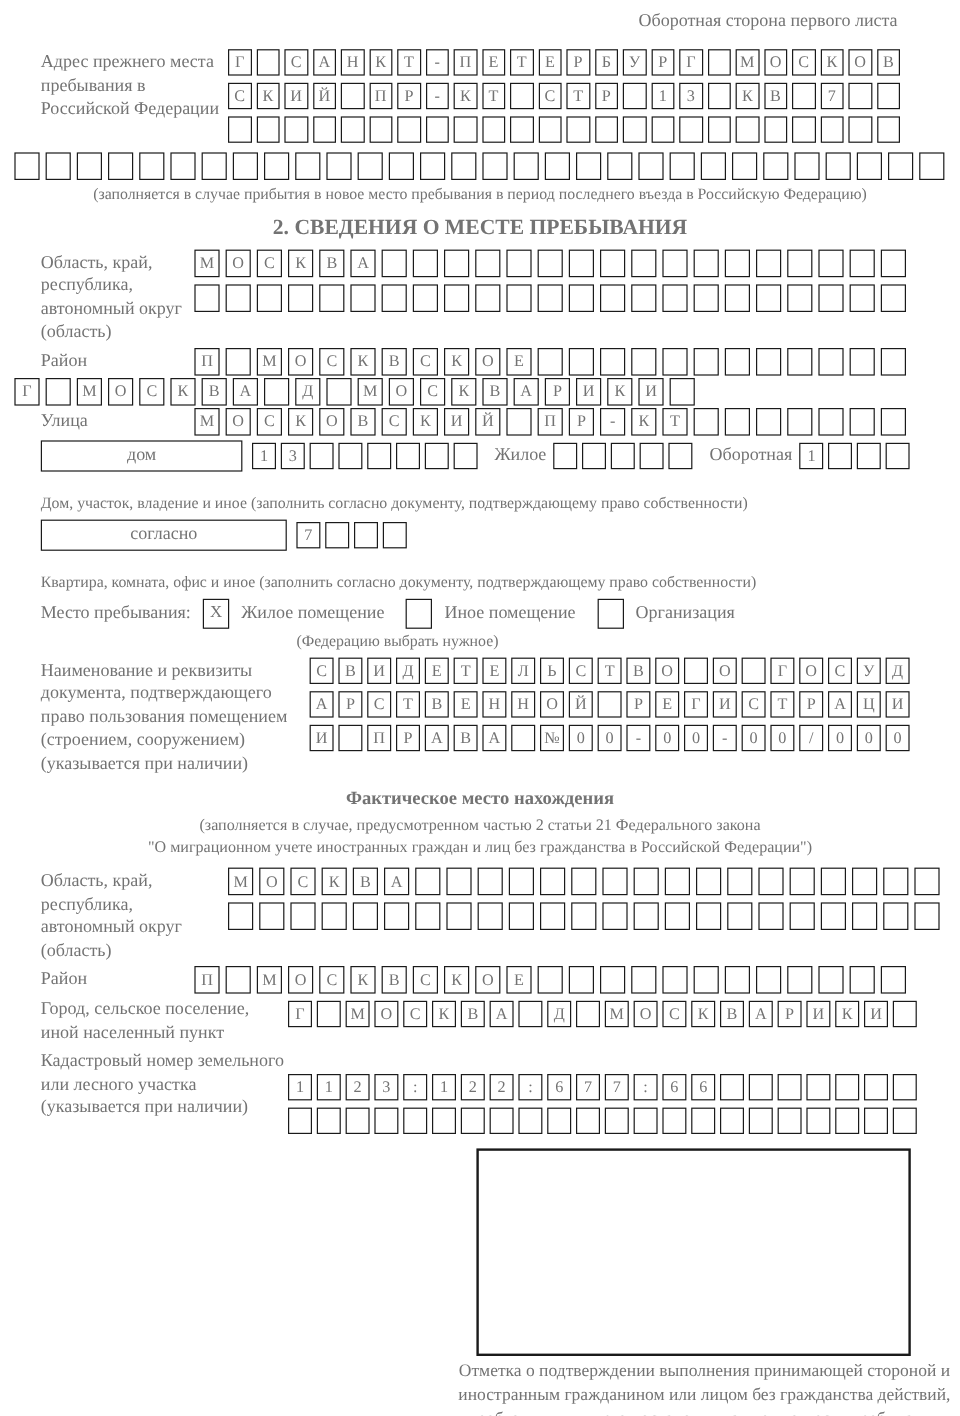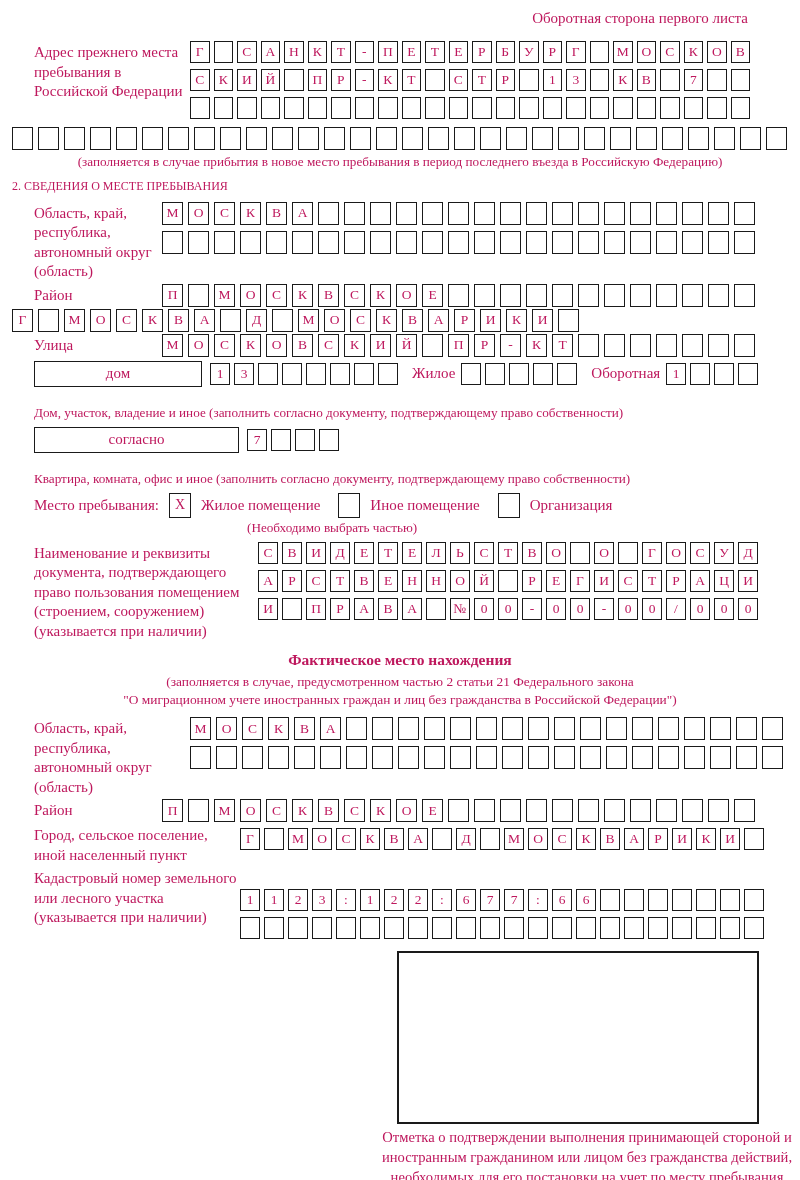--- a/index.html
+++ b/index.html
@@ -1,39 +1,39 @@
 <!DOCTYPE html>
 <html><head>
 <meta charset="utf-8">
 <style>
   html,body{margin:0;padding:0;background:#fff;}
   .page{
     width:800px;height:1180px;box-sizing:border-box;
     padding:10px 12px 0 12px;overflow:hidden;
     font-family:"Liberation Serif","DejaVu Serif",serif;
-    color:#be185d;background:#fff;position:relative;
+    color:#737373;background:#fff;position:relative;
   }
   .hdr-note{text-align:right;padding-right:40px;font-size:15px;margin-bottom:14px;}
   .frow{display:flex;align-items:flex-start;margin-bottom:2px;}
   .lbl{flex:none;font-size:15px;line-height:1.3;padding-top:2px;padding-left:22px;box-sizing:border-box;}
   .w170{width:178px;} .w150{width:150px;} .w180{width:180px;}
   .w240{width:246px;} .w228{width:228px;}
   .rows > .boxes{margin-bottom:6px;}
   .boxes{display:flex;gap:5px;flex-wrap:nowrap;}
   .cell{
     box-sizing:border-box;flex:none;width:21px;height:23px;
     border:1.7px solid #1a1a1a;display:flex;align-items:center;justify-content:center;
     font-size:13.5px;font-family:"Liberation Serif","DejaVu Serif",serif;
   }
   .boxes.tight{gap:4px;} .boxes.tight .cell{width:19.5px;height:22px;}
   .boxes.md{gap:4px;} .boxes.md .cell{width:20px;height:22px;}
   .fullrow{margin:2px 0 4px 0;}
   .note{font-size:13.2px;line-height:1.25;}
   .note.center{text-align:center;margin-bottom:6px;}
-  .sect-title{text-align:left;font-weight:normal;font-size:12px;margin:8px 0 8px 0;}
+  .sect-title{text-align:center;font-weight:bold;font-size:18px;margin:8px 0 8px 0;}
   .house-row{display:flex;align-items:center;margin:4px 0 2px 0;text-align:right;}
   .labelbox{box-sizing:border-box;border:1.7px solid #1a1a1a;height:26px;display:flex;
     align-items:center;justify-content:center;font-size:15px;flex:none;margin-left:22px;}
   .lb165{width:168px;margin-right:8px;} .lb200{width:205px;margin-right:8px;}
   .inline-lbl{font-size:15px;margin:0 6px 0 14px;flex:none;}
   .cap{font-size:13.2px;margin:18px 0 6px 22px;}
   .check-row{display:flex;align-items:center;font-size:15px;margin:6px 0 2px 22px;}
   .checkbox{box-sizing:border-box;width:22px;height:25px;border:1.7px solid #1a1a1a;
     display:flex;align-items:center;justify-content:center;font-size:14px;flex:none;
     margin:0 10px 0 10px;}
@@ -356,21 +356,21 @@
 
   <div class="check-row">
     <span>Место пребывания:</span>
     <span class="checkbox">X</span>
     <span>Жилое помещение</span>
     <span class="checkbox sp"></span>
     <span>Иное помещение</span>
     <span class="checkbox sp"></span>
     <span>Организация</span>
   </div>
-  <div class="choose-note">(Необходимо выбрать частью)</div>
+  <div class="choose-note">(Федерацию выбрать нужное)</div>
 
   <div class="frow">
     <div class="lbl w240">Наименование и реквизиты документа, подтверждающего право пользования помещением (строением, сооружением) (указывается при наличии)</div>
     <div class="rows">
       <div class="boxes md">
           <span class="cell">С</span>
           <span class="cell">В</span>
           <span class="cell">И</span>
           <span class="cell">Д</span>
           <span class="cell">Е</span>

